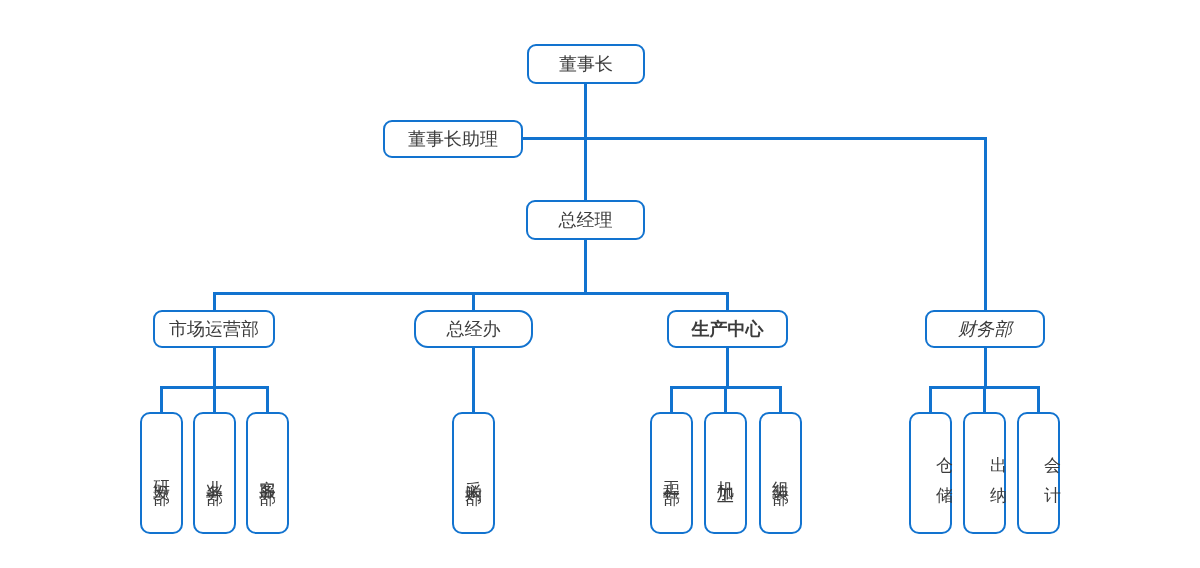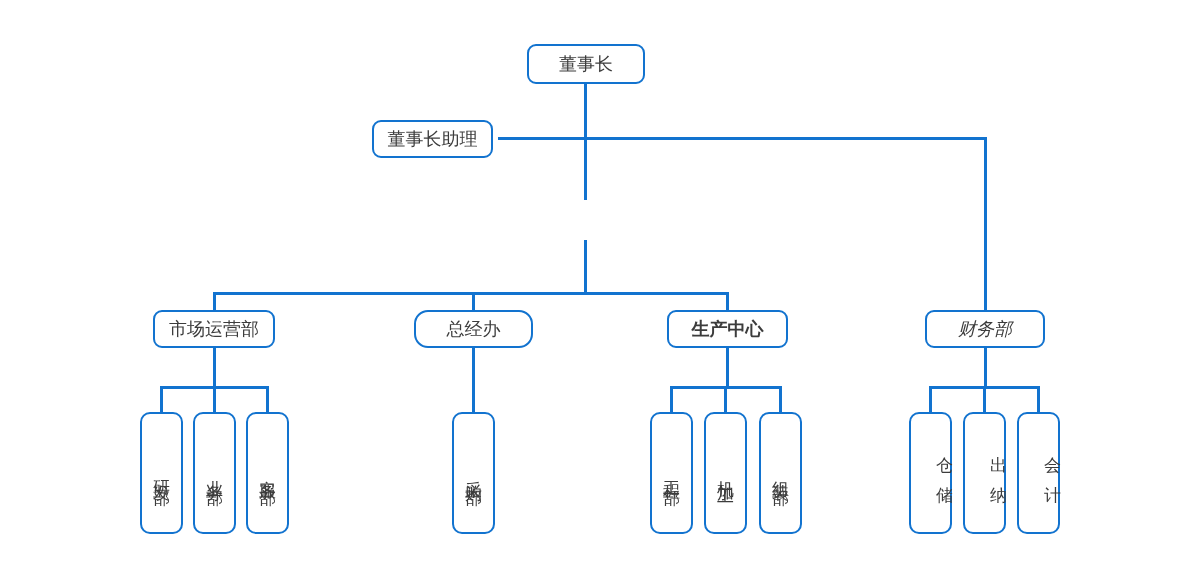--- a/index.html
+++ b/index.html
@@ -82,21 +82,22 @@
   <div class="line" style="left:724px; top:386px; width:3px;   height:26px;"></div>
   <div class="line" style="left:779px; top:386px; width:3px;   height:26px;"></div>
 
   <div class="line" style="left:984px; top:348px; width:3px;   height:40px;"></div>
   <div class="line" style="left:929px; top:386px; width:111px; height:3px;"></div>
   <div class="line" style="left:929px; top:386px; width:3px;   height:26px;"></div>
   <div class="line" style="left:983px; top:386px; width:3px;   height:26px;"></div>
   <div class="line" style="left:1037px; top:386px; width:3px;  height:26px;"></div>
 
   <div class="node" style="left:527px; top:44px;  width:118px; height:40px;">董事长</div>
-  <div class="node" style="left:372px; top:120px; width:121px; height:38px;">董事长助理</div>
+  <div class="node" style="left:383px; top:120px; width:140px; height:38px;">董事长助理</div>
+  <div class="node" style="left:526px; top:200px; width:119px; height:40px;">总经理</div>
 
   <div class="node" style="left:153px; top:310px; width:122px; height:38px;">市场运营部</div>
   <div class="node" style="left:414px; top:310px; width:119px; height:38px;border-radius:14px;">总经办</div>
   <div class="node" style="left:667px; top:310px; width:121px; height:38px;font-weight:bold;">生产中心</div>
   <div class="node" style="left:925px; top:310px; width:120px; height:38px;font-style:italic;">财务部</div>
 
   <div class="v-node" style="left:140px;  top:412px; width:43px; height:122px;">研发部</div>
   <div class="v-node" style="left:193px;  top:412px; width:43px; height:122px;">业务部</div>
   <div class="v-node" style="left:246px;  top:412px; width:43px; height:122px;">客服部</div>
 

